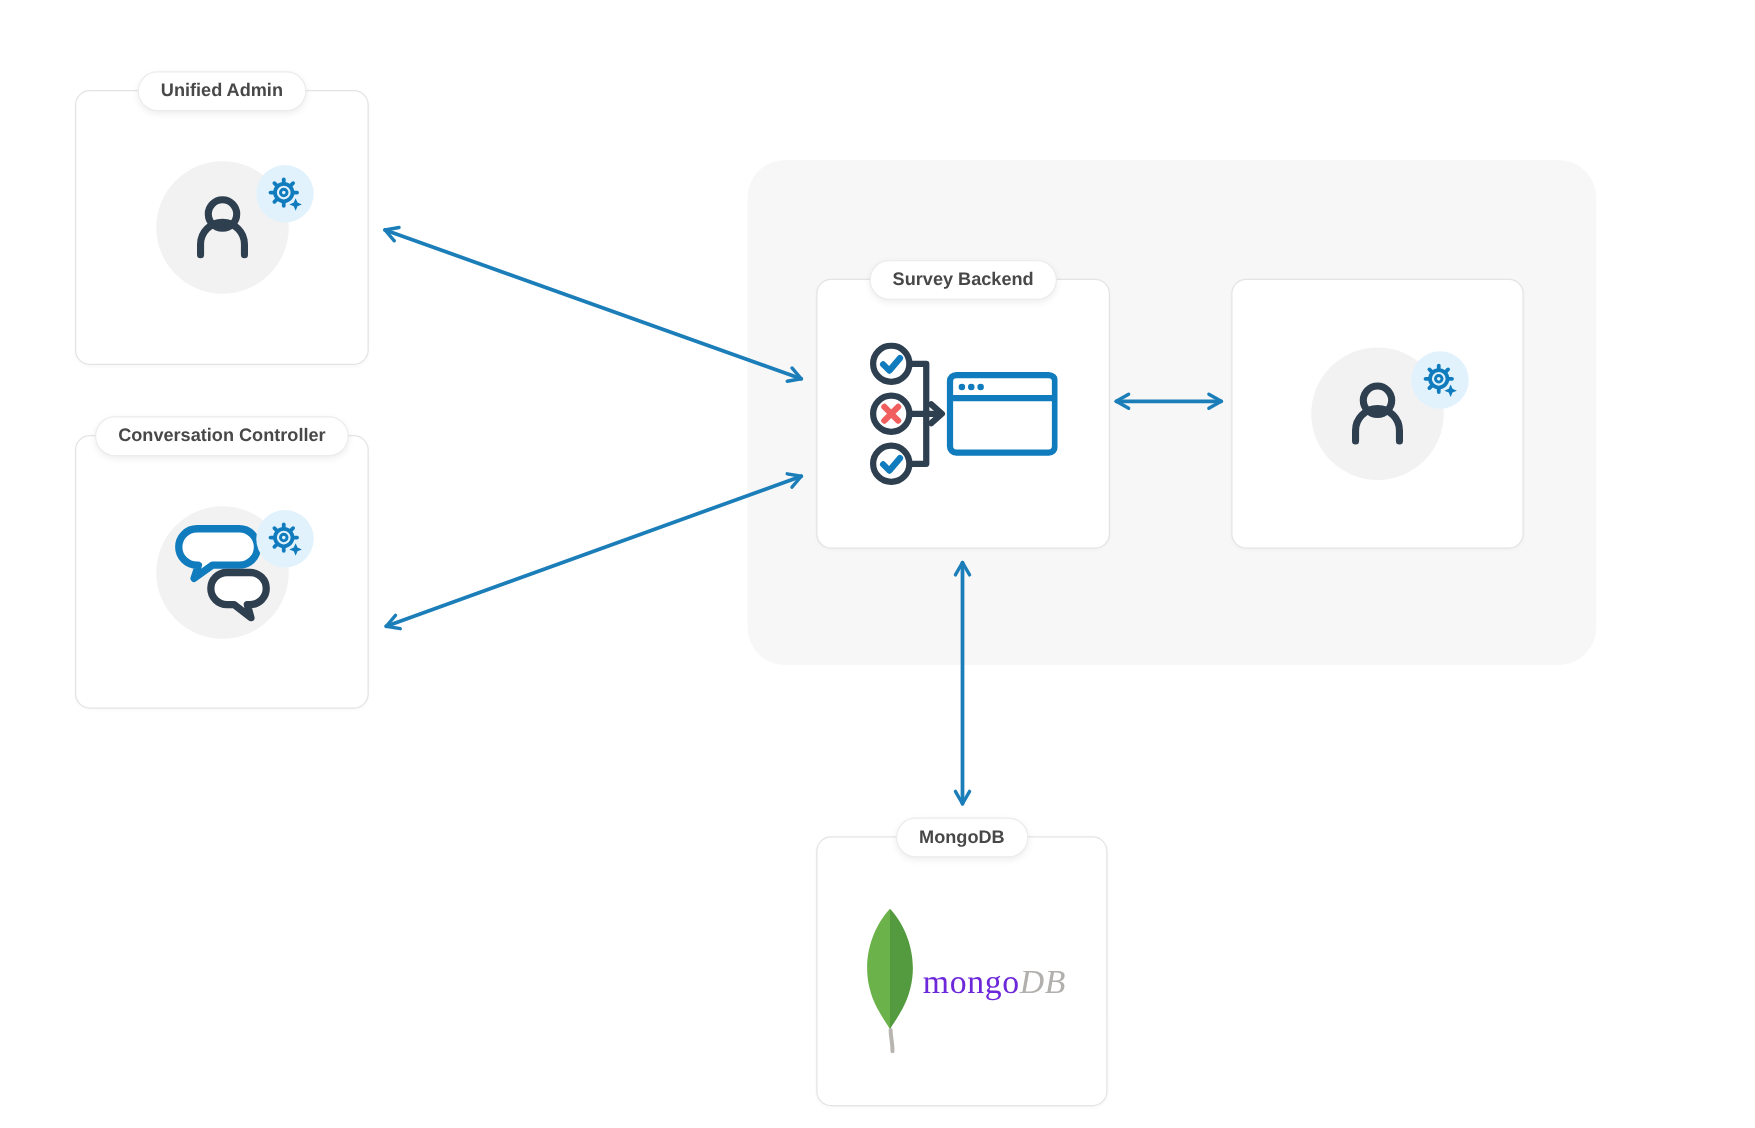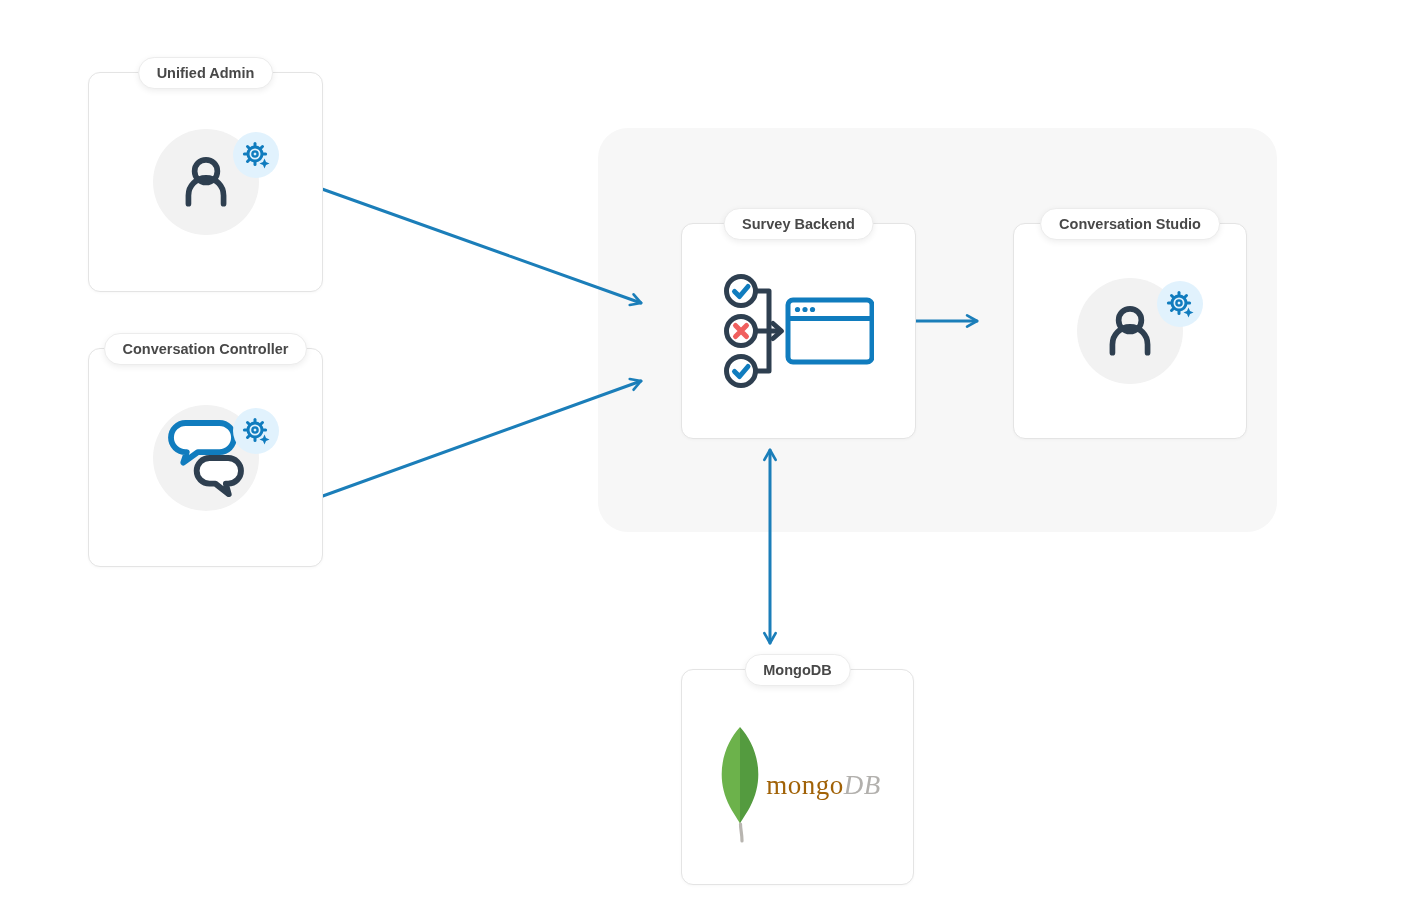--- a/index.html
+++ b/index.html
@@ -26,21 +26,20 @@
   }
   .node {
     position: absolute;
     background: #ffffff;
     border: 1px solid #e4e4e4;
     border-radius: 12px;
     box-shadow: 0 1px 3px rgba(0,0,0,0.03);
     display: flex;
     align-items: center;
     justify-content: center;
-    margin-left: 28px;
   }
   .node-unified-admin        { left: 60px;  top: 72px;  width: 233px; height: 218px; }
   .node-conversation-controller { left: 60px; top: 348px; width: 233px; height: 217px; }
   .node-survey-backend       { left: 653px; top: 223px; width: 233px; height: 214px; }
   .node-conversation-studio  { left: 985px; top: 223px; width: 232px; height: 214px; }
   .node-mongodb              { left: 653px; top: 669px; width: 233px; height: 216px;
                                flex-direction: row; padding-top: 14px; box-sizing: border-box; }
   .pill {
     position: absolute;
     left: 50%; top: 0;
@@ -76,21 +75,21 @@
     align-items: center;
     justify-content: center;
   }
   .mongo-wordmark {
     margin-top: 2px;
     font-family: "Liberation Serif", serif;
     font-size: 27px;
     letter-spacing: 0.5px;
     line-height: 1;
   }
-  .mongo-dark  { color: #a16207; }
+  .mongo-dark  { color: #6d28d9; }
   .mongo-light { color: #b2b0ad; font-style: italic; }
 </style>
 </head>
 <body>
 
 <div class="canvas">
 
   <div class="zone"></div>
 
   <svg class="edges-svg" viewBox="0 0 1404 902" xmlns="http://www.w3.org/2000/svg">
@@ -183,21 +182,20 @@
         <rect x="64" y="26" width="84" height="62" rx="5" fill="#ffffff" stroke="#107cbe" stroke-width="5"></rect>
         <line x1="64" y1="44.5" x2="148" y2="44.5" stroke="#107cbe" stroke-width="5"></line>
         <circle cx="73.5" cy="35.5" r="2.6" fill="#107cbe"></circle>
         <circle cx="81" cy="35.5" r="2.6" fill="#107cbe"></circle>
         <circle cx="88.5" cy="35.5" r="2.6" fill="#107cbe"></circle>
       </g>
     </svg>
   </div>
 
   <div class="node node-conversation-studio">
-    <div class="pill">Conversation Studio</div>
     <div class="icon-circle">
       <svg width="62" height="62" viewBox="-30 -30 60 60">
         <g fill="none" stroke="#2e3f50" stroke-width="5.5" stroke-linecap="round">
           <circle cx="0" cy="-10.5" r="11"></circle>
           <path d="M-17,21 L-17,13 A17,17 0 0 1 17,13 L17,21"></path>
         </g>
       </svg>
       <div class="badge">
         <svg width="32" height="32" viewBox="-15 -15 32 32">
           <g fill="none" stroke="#107cbe" stroke-width="3" stroke-linecap="round">

